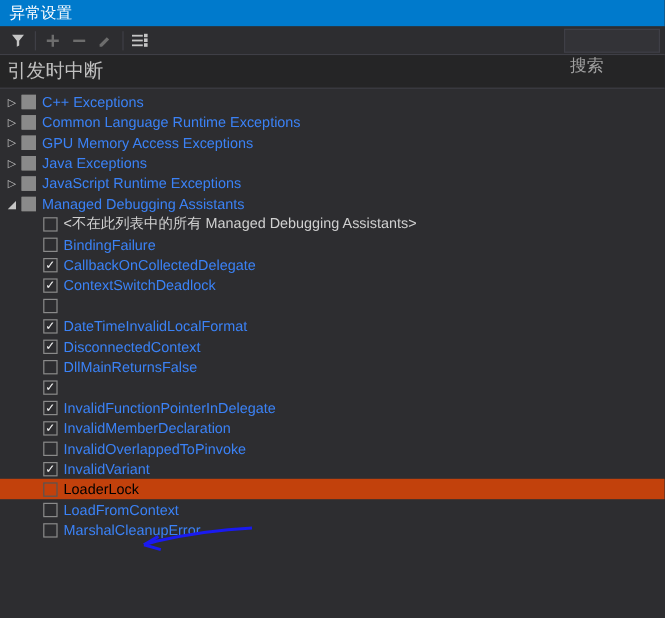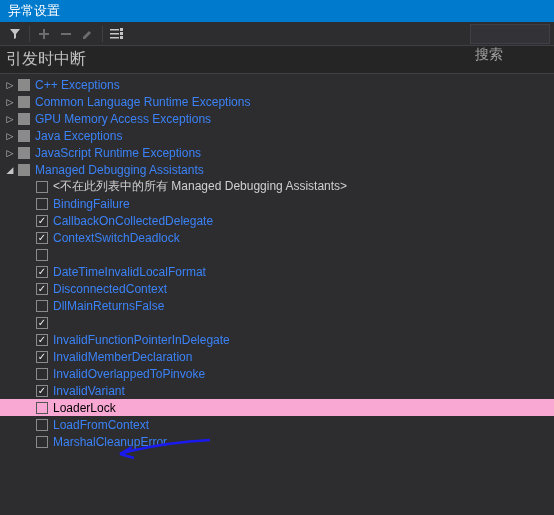--- a/index.html
+++ b/index.html
@@ -80,21 +80,21 @@
     overflow: auto;
   }
   .row {
     display: flex;
     align-items: center;
     height: 17px;
     padding-left: 4px;
     white-space: nowrap;
   }
   .row.highlight {
-    background: #f9a8d4;
+    background: #c2410c;
     position: relative;
   }
   .row.highlight .label { color: #000; }
   .row.highlight .chk { border-color: #555; }
   .expander {
     width: 12px;
     height: 12px;
     display: inline-flex;
     align-items: center;
     justify-content: center;

